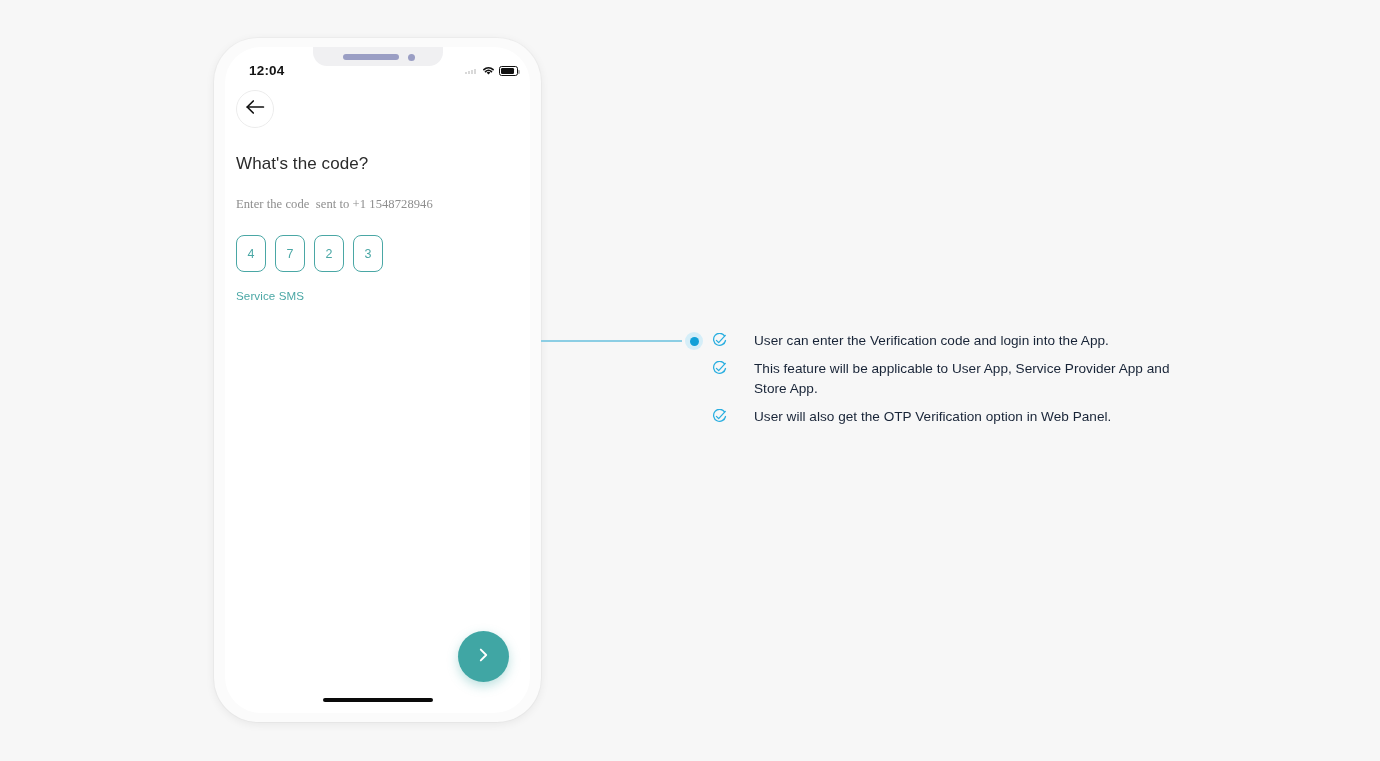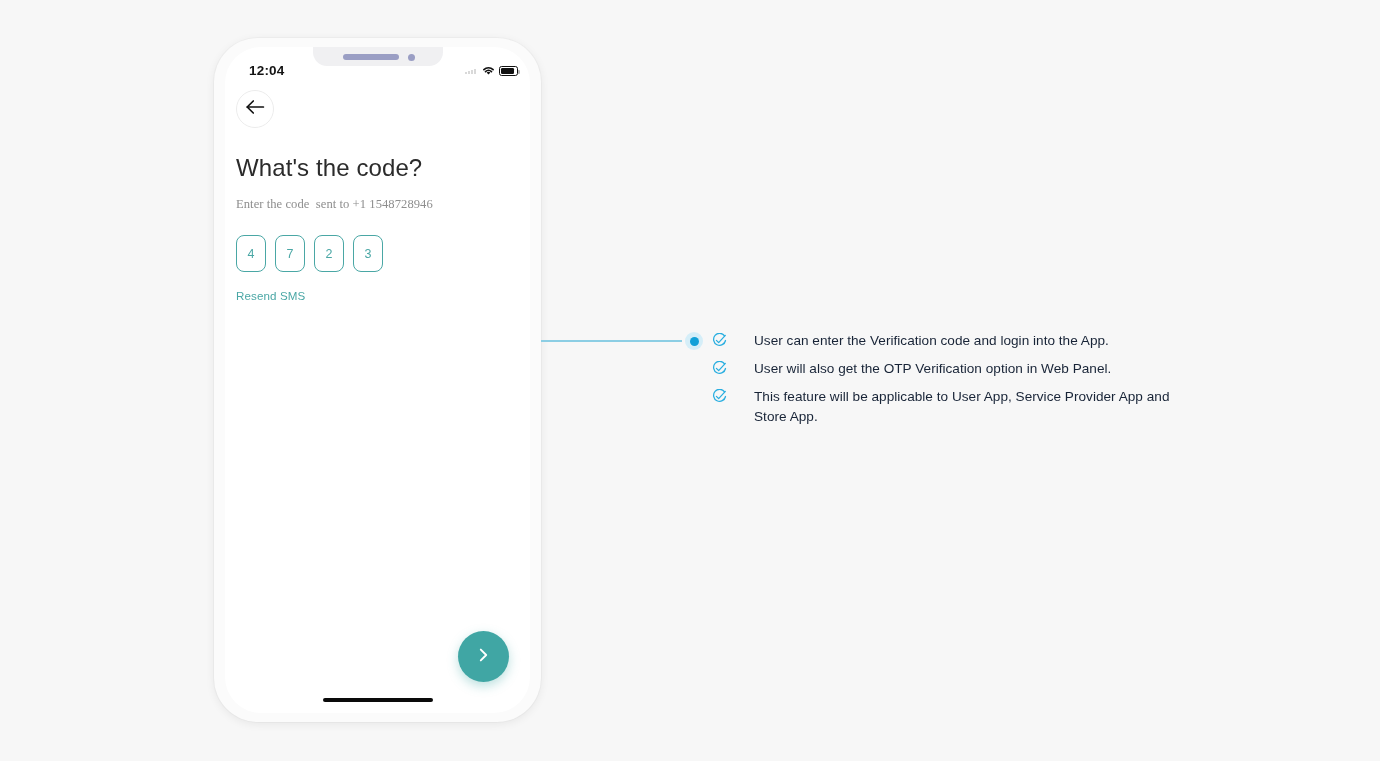--- a/index.html
+++ b/index.html
@@ -79,21 +79,21 @@
   
   .back-btn{
     position:absolute; left:11px; top:43px;
     width:38px;height:38px;border-radius:50%;
     background:#fff; border:1px solid #ececec;
     display:flex;align-items:center;justify-content:center;
     cursor:pointer;
   }
   .screen-title{
     position:absolute; left:11px; top:107px;
-    font-size:24px; color:#2b2b2b; font-weight:normal;
+    font-size:17px; color:#2b2b2b; font-weight:normal;
     letter-spacing:.1px;
   }
   .screen-sub{
     position:absolute; left:11px; top:150px;
     font-size:12.6px; color:#8e8e8e; white-space:pre;
     letter-spacing:.05px;
     font-family:Liberation Serif, serif;
   }
   .otp-row{
     position:absolute; left:11px; top:188px;
@@ -194,21 +194,21 @@
 
     <div class="screen-sub">Enter the code  sent to +1 1548728946</div>
 
     <div class="otp-row">
       <div class="otp-cell">4</div>
       <div class="otp-cell">7</div>
       <div class="otp-cell">2</div>
       <div class="otp-cell">3</div>
     </div>
 
-    <div class="resend">Resend SMS</div>
+    <div class="resend">Service SMS</div>
 
     <div class="fab">
       <span>
         <svg width="15" height="20" viewBox="0 0 15 20">
           <path d="M4.8 4.6 L10.2 10 L4.8 15.4" stroke="#fff" stroke-width="1.9" fill="none" stroke-linecap="round" stroke-linejoin="round"></path>
         </svg>
       </span>
     </div>
 
     <div class="home-bar"></div>
@@ -231,27 +231,27 @@
       <span class="note-tx">User can enter the Verification code and login into the App.</span>
     </div>
 
     <div class="note">
       <span class="note-ic">
         <svg width="15" height="15" viewBox="0 0 16 16">
           <path d="M13.4 3.1 A6.4 6.4 0 1 0 14.4 8" stroke="#29aee0" stroke-width="1.35" fill="none" stroke-linecap="round"></path>
           <path d="M4.7 7.9 L7.1 10.3 L14.2 2.6" stroke="#29aee0" stroke-width="1.35" fill="none" stroke-linecap="round" stroke-linejoin="round"></path>
         </svg>
       </span>
-      <span class="note-tx">User will also get the OTP Verification option in Web Panel.</span>
+      <span class="note-tx">This feature will be applicable to User App, Service Provider App and Store App.</span>
     </div>
 
     <div class="note">
       <span class="note-ic">
         <svg width="15" height="15" viewBox="0 0 16 16">
           <path d="M13.4 3.1 A6.4 6.4 0 1 0 14.4 8" stroke="#29aee0" stroke-width="1.35" fill="none" stroke-linecap="round"></path>
           <path d="M4.7 7.9 L7.1 10.3 L14.2 2.6" stroke="#29aee0" stroke-width="1.35" fill="none" stroke-linecap="round" stroke-linejoin="round"></path>
         </svg>
       </span>
-      <span class="note-tx">This feature will be applicable to User App, Service Provider App and Store App.</span>
+      <span class="note-tx">User will also get the OTP Verification option in Web Panel.</span>
     </div>
   </div>
 
 </div>
 
 </body></html>

